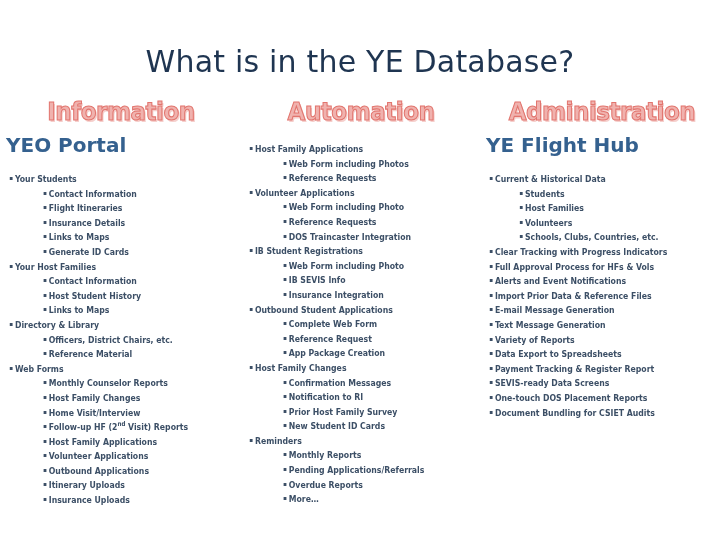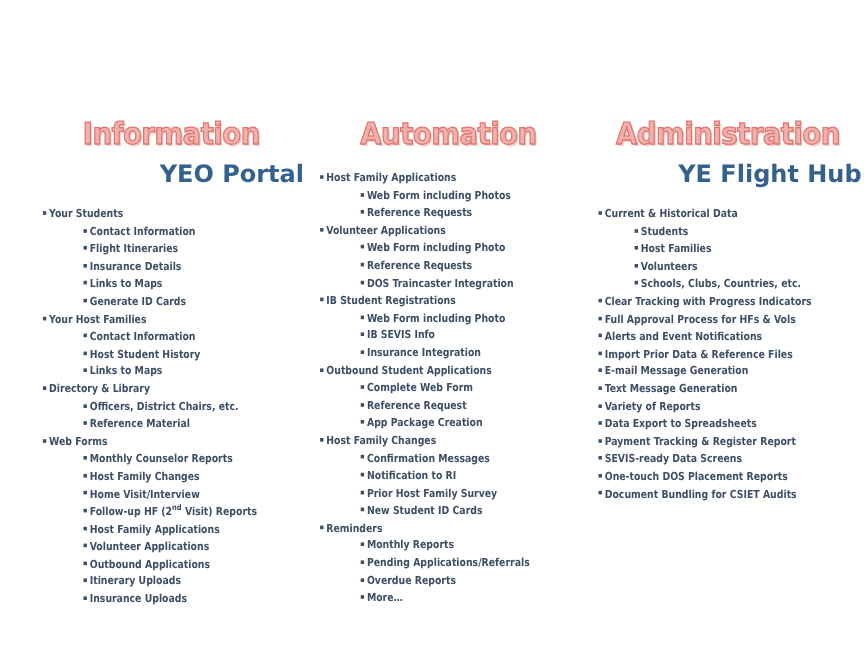--- a/index.html
+++ b/index.html
@@ -45,21 +45,21 @@
     left: 0;
     width: 720px;
     display: flex;
     flex-direction: row;
     align-items: flex-start;
   }
   .column {
     width: 240px;
     box-sizing: border-box;
   }
-  .col-1 { padding: 0 4px 0 6px; margin-left: 26px; }
+  .col-1 { padding: 0 4px 0 6px; }
   .col-2 { padding: 0 4px 0 6px; }
   .col-3 { padding: 0 2px 0 6px; }
 
   
   .banner {
     text-align: center;
     font-family: "DejaVu Sans", sans-serif;
     font-size: 25px;
     font-weight: bold;
     line-height: 28px;
@@ -67,21 +67,21 @@
     letter-spacing: -0.5px;
     transform: scaleX(0.92);
     -webkit-text-stroke: 1.1px #e2756e;
     text-shadow: 1.5px 1.5px 0 rgba(226, 117, 110, 0.35);
     white-space: nowrap;
     height: 30px;
   }
 
   
   .sub-header {
-    text-align: right;
+    text-align: left;
     font-family: "DejaVu Sans", sans-serif;
     font-size: 20px;
     font-weight: bold;
     color: #35618f;
     line-height: 26px;
     margin-top: 4px;
     white-space: nowrap;
   }
 
   
@@ -119,20 +119,21 @@
     font-size: 6.6px;
     vertical-align: super;
     line-height: 0;
   }
 </style>
 </head>
 <body>
 
 <div class="slide">
 
+  <div class="slide-title">What is in the YE Database?</div>
 
   <div class="columns">
 
     <div class="column col-1">
       <div class="banner">Information</div>
       <div class="sub-header">YEO Portal</div>
       <div class="bullet-list">
           <div class="bullet lvl-1"><span class="sq"></span><span>Your Students</span></div>
           <div class="bullet lvl-2"><span class="sq"></span><span>Contact Information</span></div>
           <div class="bullet lvl-2"><span class="sq"></span><span>Flight Itineraries</span></div>

